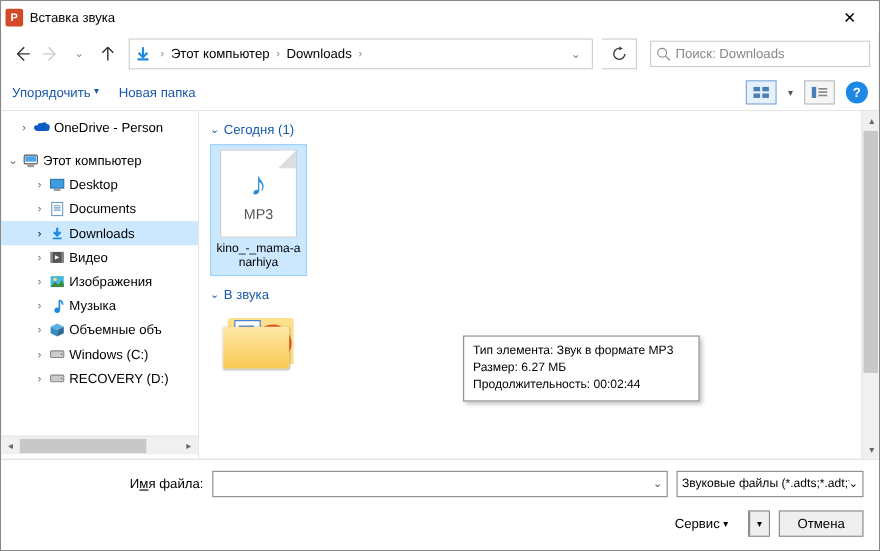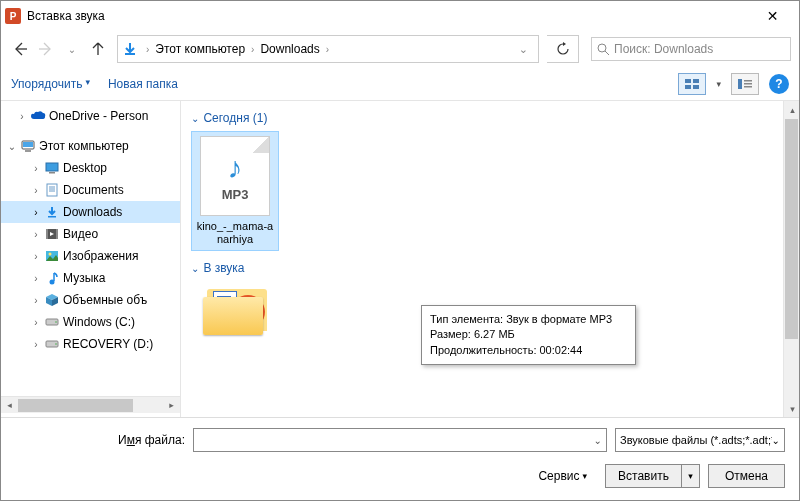--- a/index.html
+++ b/index.html
@@ -62,21 +62,21 @@
   .tree-item.lvl2 { padding-left:28px; }
   .tree-item.sel { background:#cce8ff; }
   .tree-item.sel .tw { color:#000; }
   .content { flex:1; padding:6px 10px; position:relative; overflow:hidden;}
   .group-header { color:#1a5aa8; font-size:12px; margin:4px 0 6px 0; display:flex; align-items:center; gap:4px;}
   .group-header .chev { font-size:10px;}
   .file-item { width:88px; text-align:center; font-size:11px; }
   .file-item.sel { background:#cce8ff; padding:4px; border:1px solid #99d1ff;}
   .file-thumb { width:70px; height:80px; margin:0 auto 4px; background:#fff; border:1px solid #ccc; display:flex; flex-direction:column; align-items:center; justify-content:center; position:relative;}
   .file-thumb .note { font-size:30px; color:#2d8fd8;}
-  .file-thumb .mp3 { font-weight:bold; font-size:13px; color:#555; margin-top:2px;}
+  .file-thumb .mp3 { font-weight:normal; font-size:13px; color:#555; margin-top:2px;}
   .file-thumb .corner { position:absolute; top:0; right:0; width:16px; height:16px; background:linear-gradient(135deg,#fff 48%, #ddd 50%);}
   .tooltip {
     position:absolute; left:240px; top:168px; background:#fff; border:1px solid #888; padding:6px 8px; font-size:11px; box-shadow:2px 2px 4px rgba(0,0,0,0.25); line-height:1.4; z-index:10; width:215px;margin-top:36px;
   }
   .folder-thumb { width:70px; height:60px; margin:4px 0 0 12px; position:relative;}
   .folder-back { position:absolute; width:60px; height:42px; background:#fde08a; border-radius:3px 3px 0 0; top:8px; left:4px;}
   .folder-front { position:absolute; width:60px; height:38px; background:linear-gradient(#ffe9a8,#f9c851); border-radius:2px; top:16px; left:0; box-shadow:0 1px 2px rgba(0,0,0,0.3);}
   .folder-doc { position:absolute; width:24px; height:30px; background:#fff; border:1px solid #3a72c8; top:10px; left:10px; }
   .folder-doc::after{content:""; position:absolute; left:3px; top:4px; width:14px; height:2px; background:#3a72c8; box-shadow:0 5px 0 #3a72c8, 0 10px 0 #3a72c8, 0 15px 0 #3a72c8;}
   .folder-disc { position:absolute; width:34px; height:34px; border-radius:50%; background: radial-gradient(circle,#fff 0 20%, #f4c542 21% 60%, #e55527 61% 100%); top:14px; left:28px;}
@@ -380,18 +380,17 @@
       <span style="overflow:hidden; white-space:nowrap;">Звуковые файлы (*.adts;*.adt;*.</span>
       <span style="font-size:10px;">⌄</span>
     </div>
   </div>
   <div class="btn-row">
     <div class="service">
       <span>Сервис</span>
         <span style="font-size:9px;">▾</span>
     </div>
     <div class="split-btn" style="background:#efefef;">
-      <div class="lbl">Вставить</div>
       <div class="arr">▾</div>
     </div>
     <div class="btn">Отмена</div>
   </div>
 </div>
 
 </body></html>

